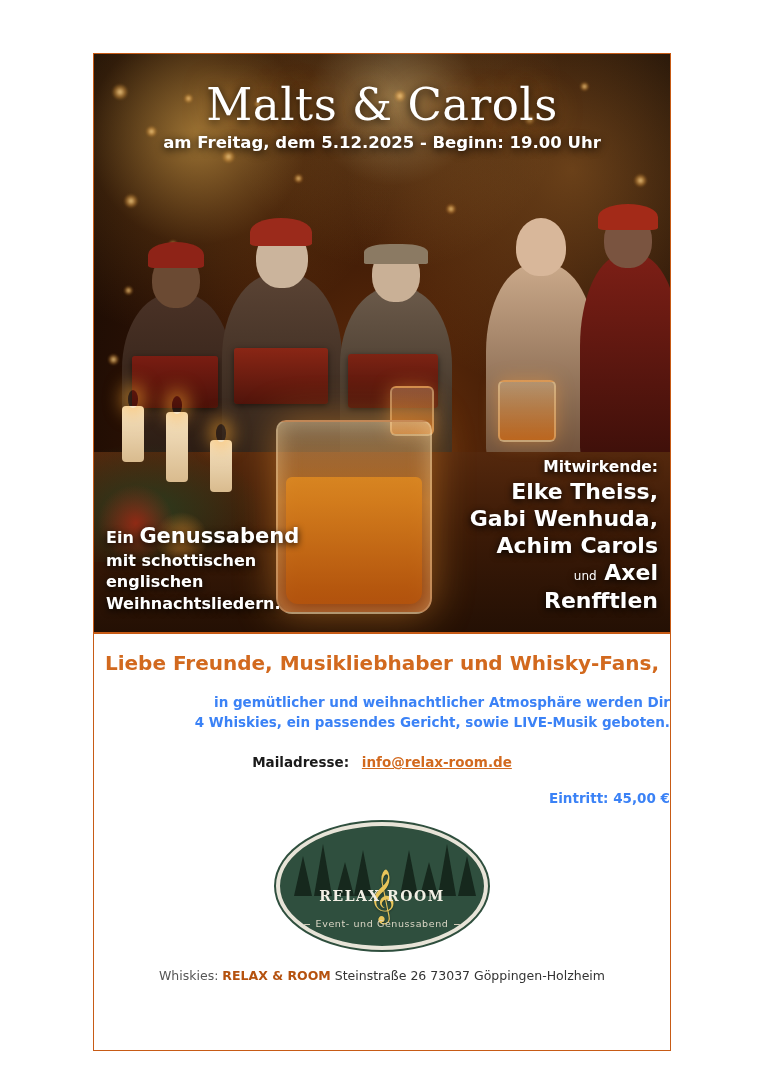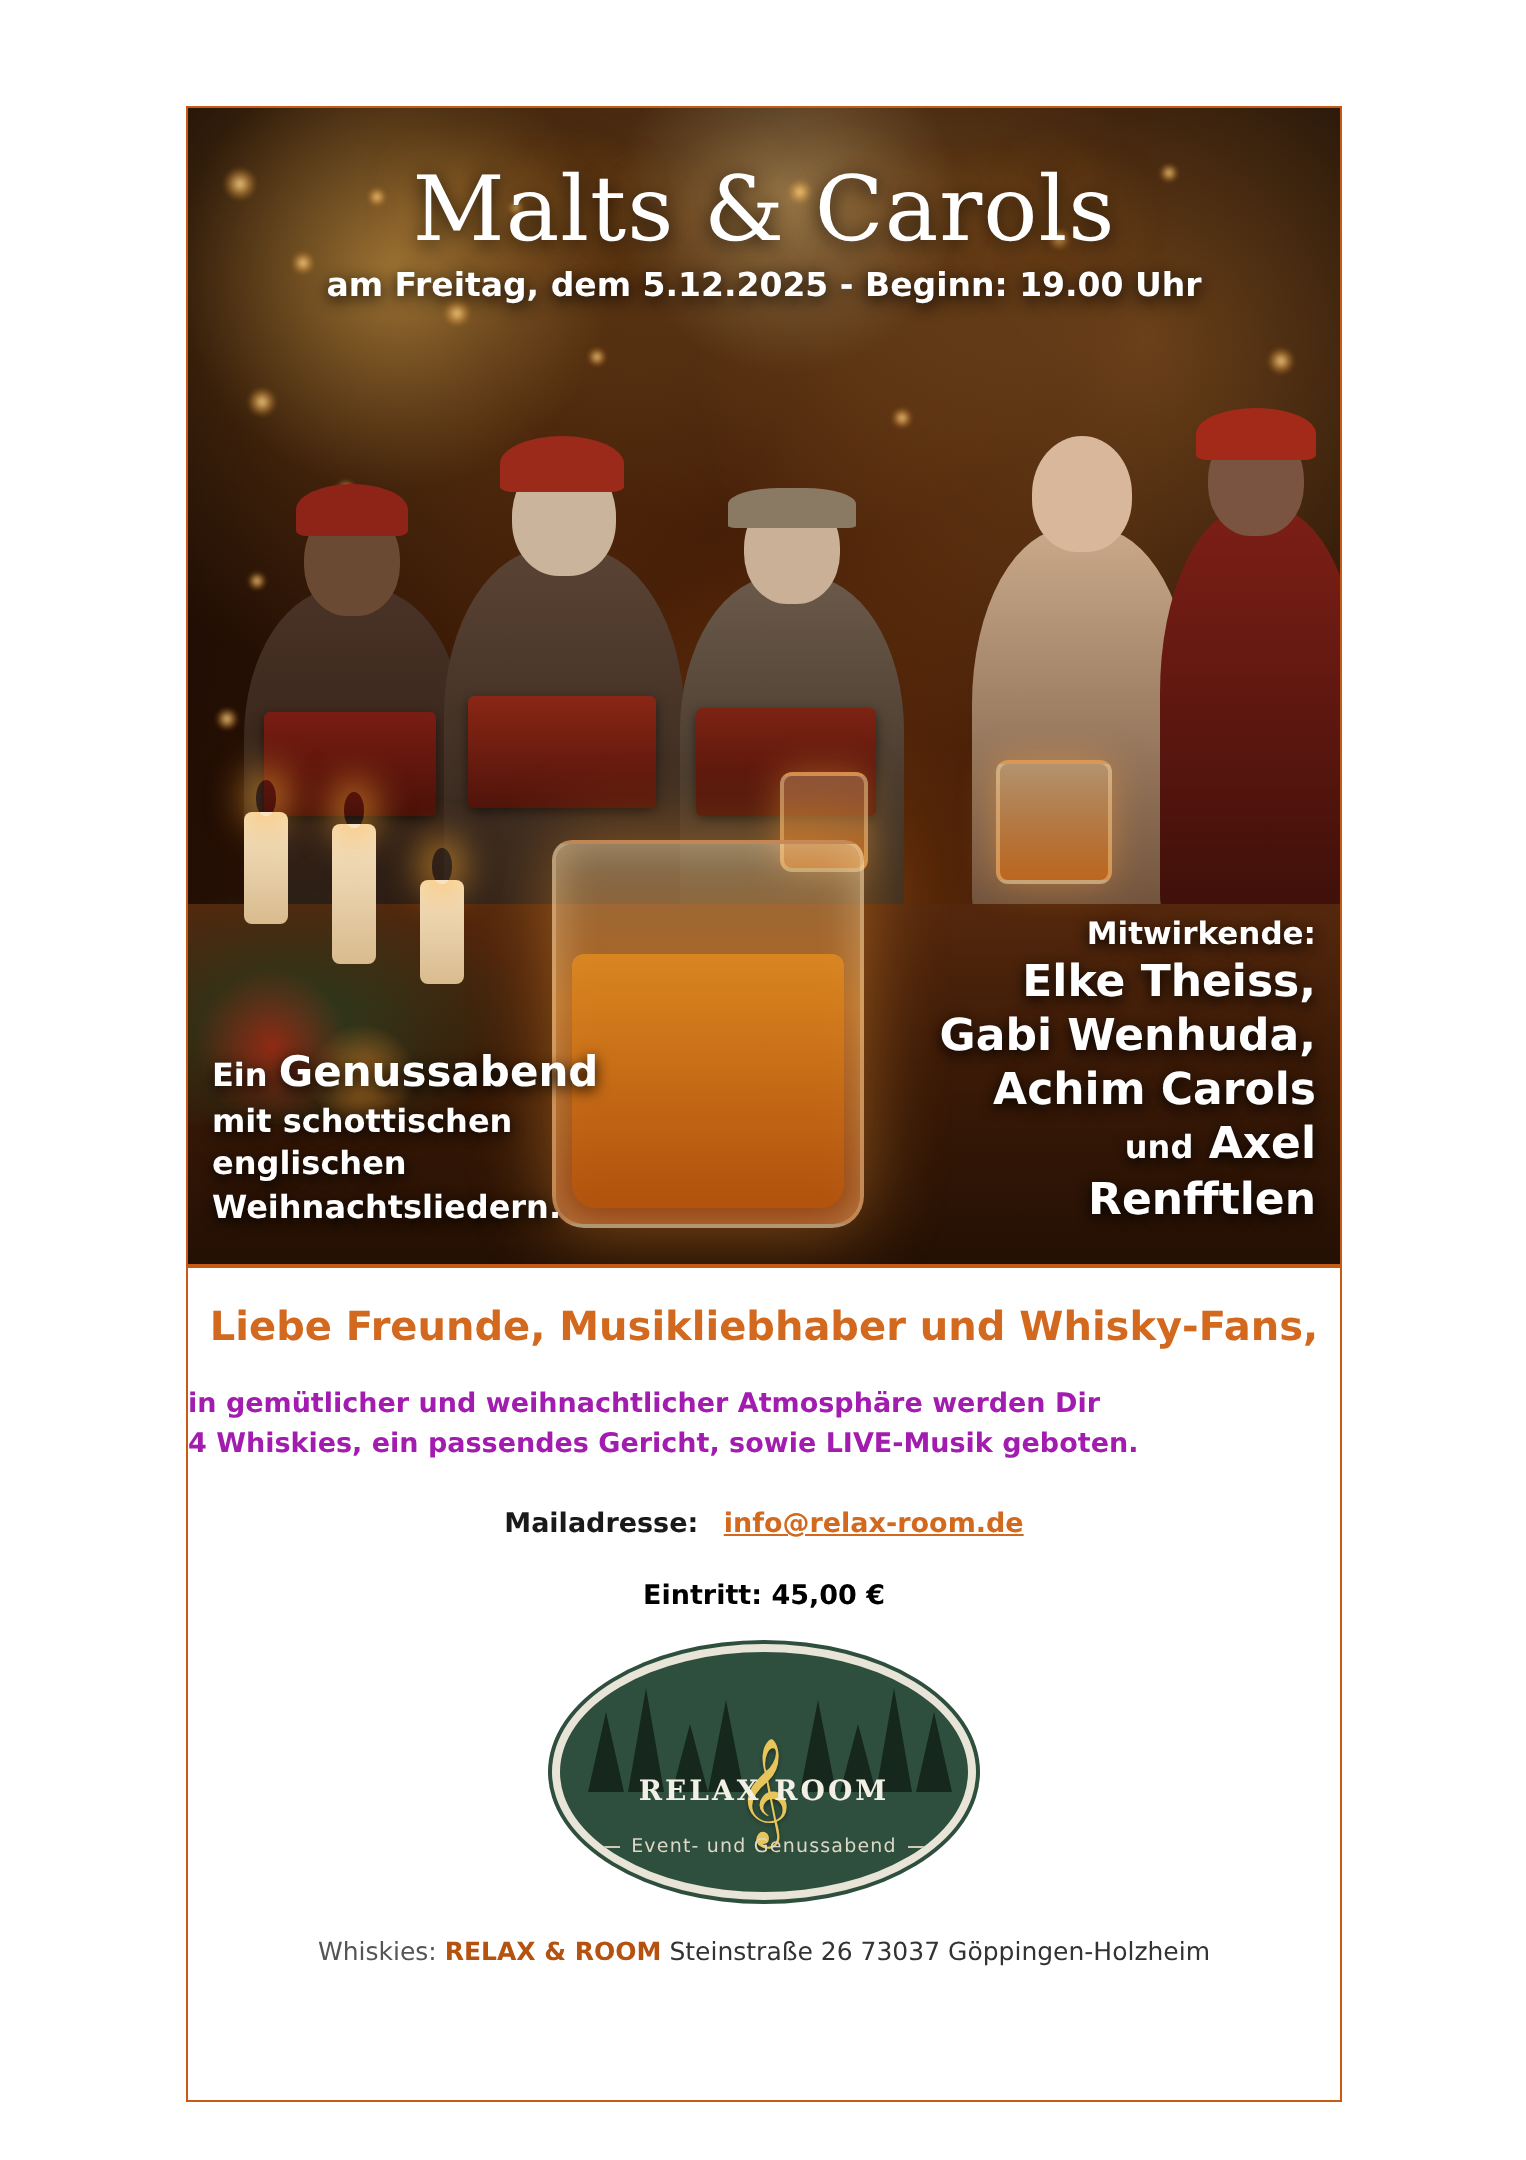--- a/index.html
+++ b/index.html
@@ -175,43 +175,43 @@
   }
   .hero-right-text .label {
     font-size: 15.5px;
     font-weight: bold;
   }
   .hero-right-text .names {
     font-size: 22px;
     font-weight: bold;
   }
   .hero-right-text .small {
-    font-size: 16px;
-    font-weight: bold;
+    font-size: 12px;
+    font-weight: normal;
   }
 
   
   .lower {
     position: relative;
     border-top: 2px solid #c75b16;
     height: 418px;
     padding: 0;
     background: #ffffff;
   }
   .headline {
     margin-top: 17px;
     text-align: center;
     color: #d2691e;
     font-size: 20px;
     font-weight: bold;
   }
   .intro {
     margin-top: 18px;
-    text-align: left;
-    color: #a21caf;
+    text-align: right;
+    color: #3b82f6;
     font-size: 13.5px;
     font-weight: bold;
     line-height: 1.45;
   }
   .notice {
     margin-top: 22px;
     text-align: center;
     color: #1a1a1a;
     font-size: 13.5px;
     font-weight: bold;
@@ -224,24 +224,24 @@
     font-weight: bold;
     color: #1a1a1a;
   }
   .mail-line a {
     color: #d2691e;
     text-decoration: underline;
     margin-left: 8px;
   }
   .price {
     margin-top: 20px;
-    text-align: center;
+    text-align: right;
     font-size: 13.5px;
     font-weight: bold;
-    color: #000000;
+    color: #3b82f6;
   }
 
   .logo-wrap {
     margin: 16px auto 0;
     width: 212px;
     height: 128px;
     position: relative;
   }
   .logo-ellipse {
     position: absolute;

